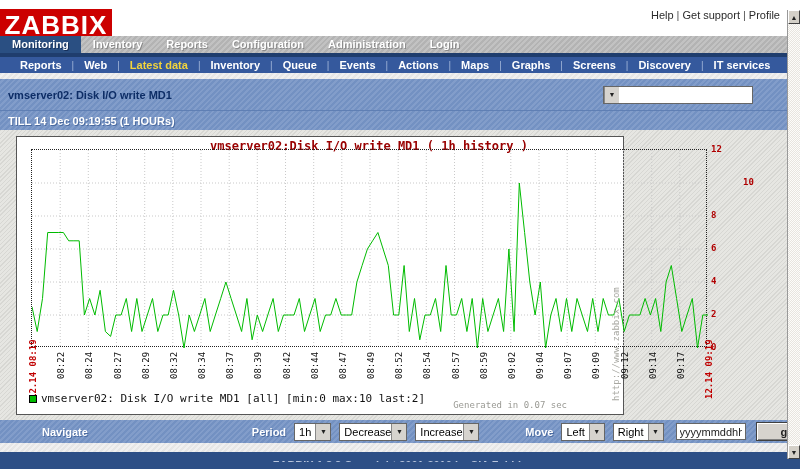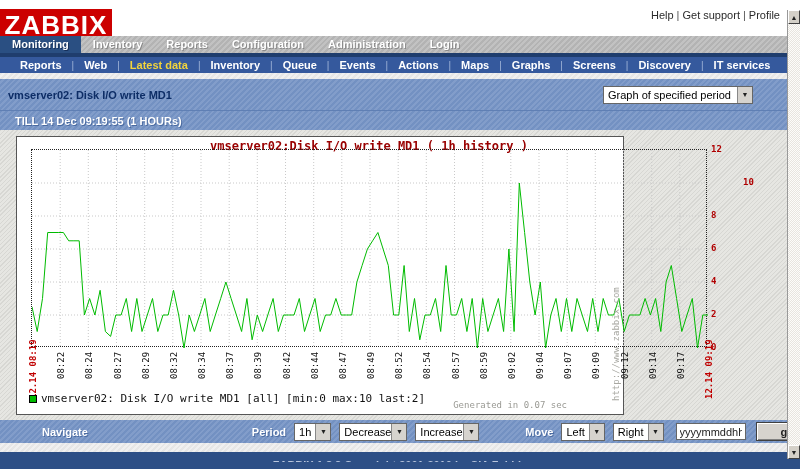--- a/index.html
+++ b/index.html
@@ -35,21 +35,21 @@
   .strip1 { position:absolute; left:0; top:73px; width:787px; height:6px;
             background:repeating-linear-gradient(135deg,#e6e6e6 0 2px,#f0f0f0 2px 4px); }
 
   
   .stripedblue { background:repeating-linear-gradient(135deg,#7391c2 0 2px,#829dca 2px 4px); }
   .titlebar { position:absolute; left:0; top:79px; width:787px; height:31px;
               display:flex; align-items:center; padding:0 34px 0 8px; }
   .titlebar .ttl { font-size:11px; font-weight:bold; color:#0d2d66; }
   .tillbar { position:absolute; left:0; top:110px; width:787px; height:20px;
              border-top:1px solid #5f7fb4; display:flex; align-items:center; padding-left:8px; }
-  .tillbar .ttxt { font-size:11px; font-weight:bold; color:#fff; text-shadow:1px 1px 0 #4a6aa0;padding-left:7px; }
+  .tillbar .ttxt { font-size:11px; font-weight:bold; color:#fff; text-shadow:1px 1px 0 #4a6aa0; }
 
   
   .sel { display:flex; align-items:center; background:#fff; border:1px solid #666;
          height:18px; cursor:pointer; }
   .sel .sel-text { flex:1; font-size:11px; color:#000; padding:0 4px; white-space:nowrap; overflow:hidden; }
   .sel .sel-btn { width:15px; height:16px; background:#d6d3ce; border-left:1px solid #888;
                   color:#222; font-size:7px; display:flex; align-items:center; justify-content:center; }
   .titlebar .sel { margin-left:auto; width:150px; }
 
   
@@ -151,21 +151,20 @@
       <span class="ssep">|</span>
       <span class="slink">Discovery</span>
       <span class="ssep">|</span>
       <span class="slink">IT services</span>
     </div>
   <div class="strip1"></div>
 
   <div class="titlebar stripedblue">
     <span class="ttl">vmserver02: Disk I/O write MD1</span>
     <div class="sel">
-      <span class="sel-text">Graph of specified period</span>
       <span class="sel-btn">▼</span>
     </div>
   </div>
 
   <div class="tillbar stripedblue">
     <span class="ttxt">TILL 14 Dec 09:19:55 (1 HOURs)</span>
   </div>
 
   <div class="content">
     <div class="whitebox">

